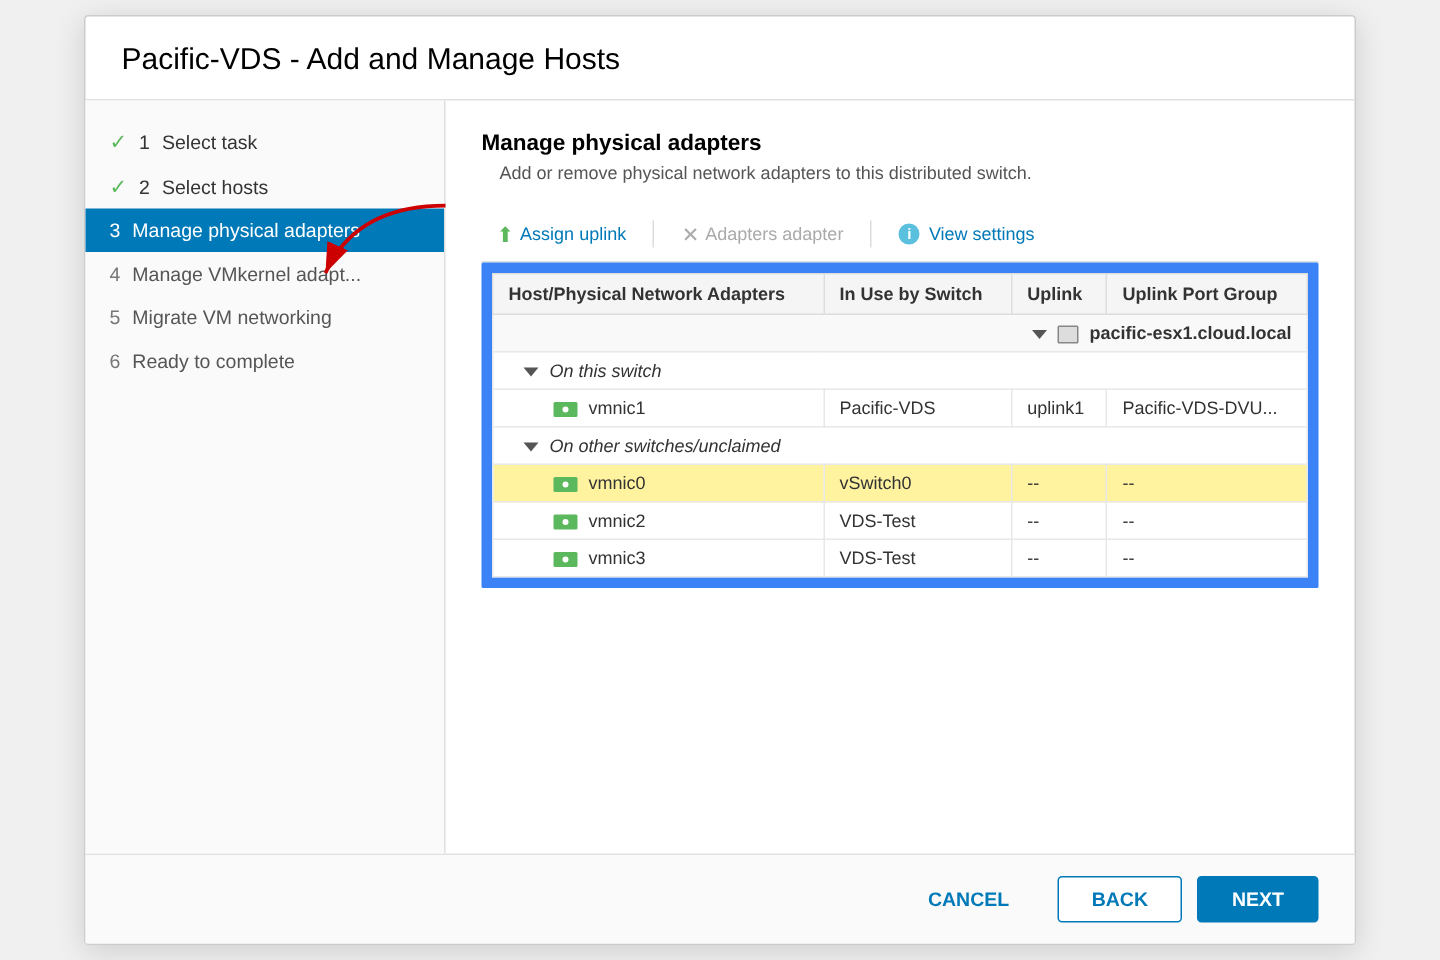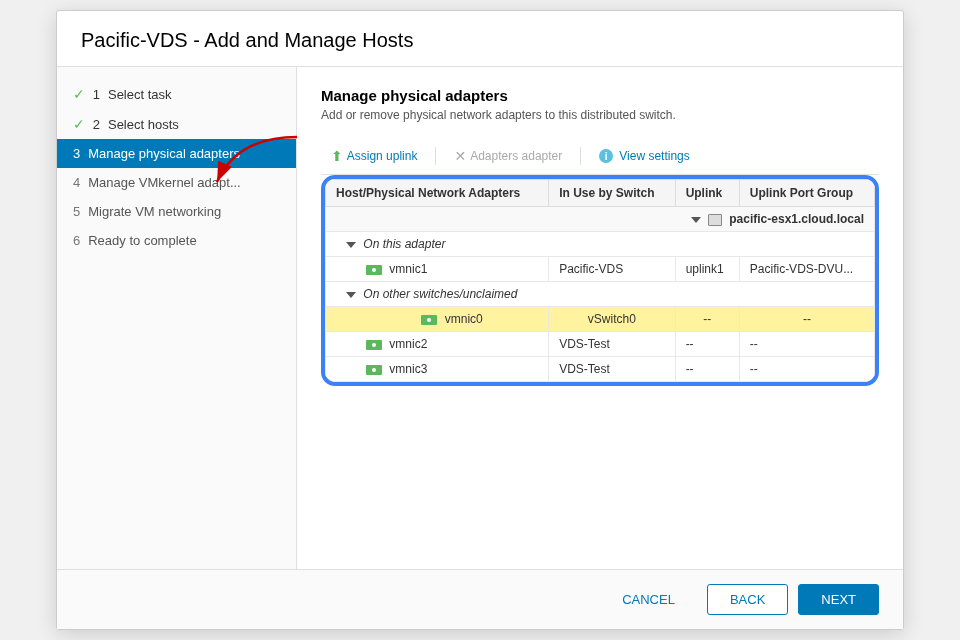--- a/index.html
+++ b/index.html
@@ -75,20 +75,21 @@
     .section-title {
       font-size: 15px;
       font-weight: 600;
       margin-bottom: 4px;
       color: #000;
     }
     .section-desc {
       font-size: 12px;
       color: #555;
       margin-bottom: 16px;
+      margin-left: 12px;
     }
     
     .toolbar {
       display: flex;
       align-items: center;
       gap: 4px;
       margin-bottom: 0;
       padding: 6px 0;
       border-bottom: 1px solid #e0e0e0;
     }
@@ -141,21 +142,20 @@
       text-align: right;
     }
     .subgroup-header td {
       background: #fff;
       color: #555;
       padding: 4px 10px 4px 30px;
       font-style: italic;
     }
     .highlighted-row td {
       background: #fff3a0 !important;
-      text-align: center;
     }
     .nic-icon {
       display: inline-block;
       width: 16px;
       height: 10px;
       background: #5cb85c;
       border-radius: 1px;
       margin-right: 4px;
       vertical-align: middle;
       position: relative;
@@ -203,21 +203,21 @@
       display: flex;
       justify-content: flex-end;
       gap: 10px;
       background: #fafafa;
     }
     .btn {
       padding: 7px 22px;
       border-radius: 3px;
       font-size: 13px;
       cursor: pointer;
-      font-weight: 400;
+      font-weight: 700;
       border: none;
     }
     .btn-cancel {
       background: transparent;
       color: #0079b8;
       border: none;
     }
     .btn-back {
       background: #fff;
       color: #0079b8;
@@ -229,22 +229,22 @@
       border: 1px solid #0079b8;
     }
     
     .red-arrow {
       position: absolute;
       top: 60px;
       left: 140px;
       pointer-events: none;
     }
     .table-wrapper {
-      border: 4px solid #3b82f6;
-      border-radius: 14px;
+      border: 7px solid #3b82f6;
+      border-radius: 1px;
       overflow: hidden;
     }
     .info-icon {
       display: inline-flex;
       align-items: center;
       justify-content: center;
       width: 14px;
       height: 14px;
       border-radius: 50%;
       background: #5bc0de;
@@ -344,21 +344,21 @@
               <td colspan="4">
                 <span class="triangle triangle-down"></span>
                 <span class="host-icon"></span>
                 <span>pacific-esx1.cloud.local</span>
               </td>
             </tr>
 
             <tr class="subgroup-header">
               <td colspan="4" class="indent-1">
                 <span class="triangle triangle-down"></span>
-                <span>On this adapter</span>
+                <span>On this switch</span>
               </td>
             </tr>
 
             <tr class="table-row">
               <td class="indent-2">
                 <span class="nic-icon"></span>
                 <span>vmnic1</span>
               </td>
               <td>Pacific-VDS</td>
               <td>uplink1</td>

